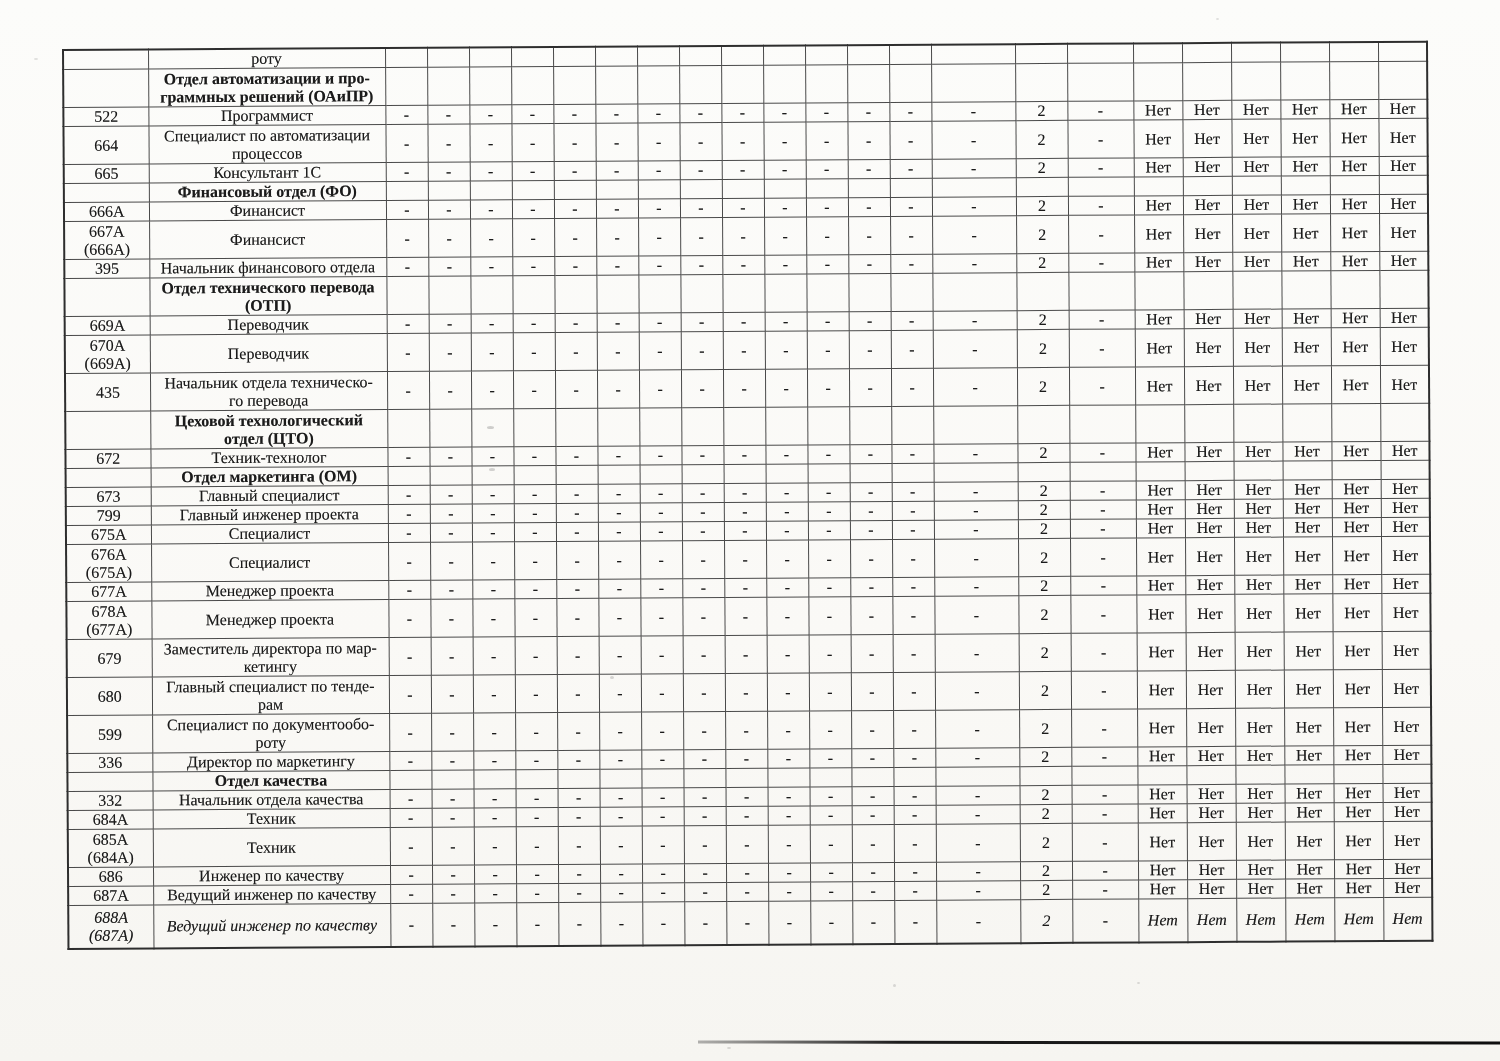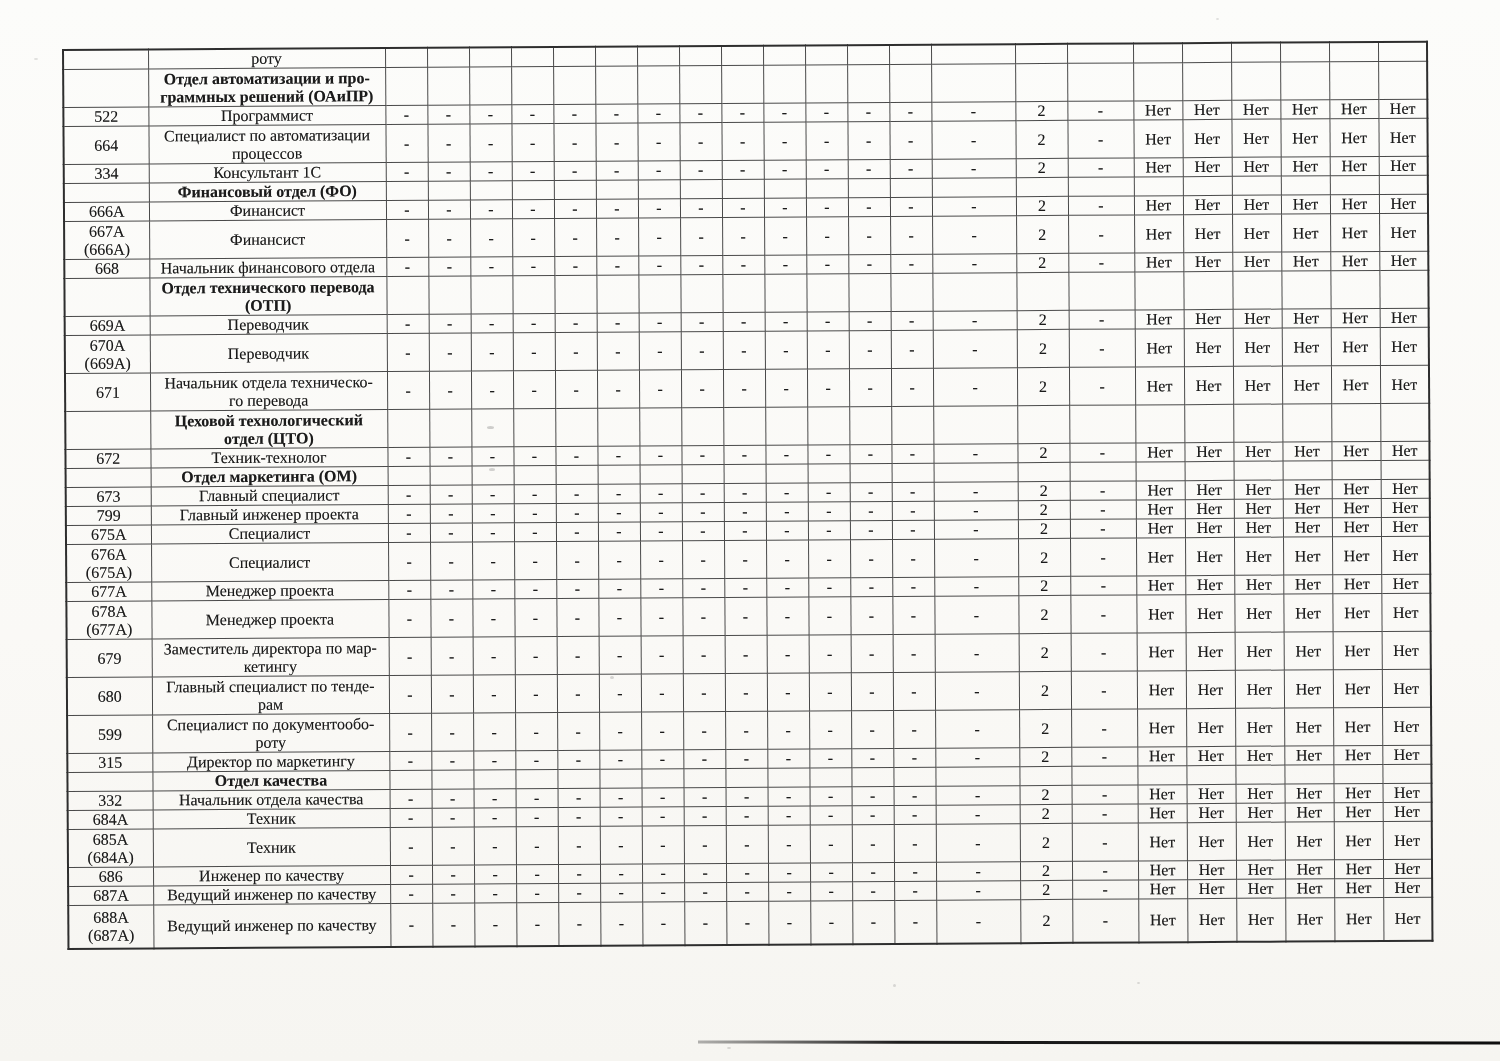--- a/index.html
+++ b/index.html
@@ -22,21 +22,21 @@
     padding:0 2px;
     text-align:center;vertical-align:middle;
     font-size:16px;line-height:18px;
     color:#1b1b1b;
     white-space:pre-line;
     overflow:hidden;
     text-shadow:0 0 0.5px rgba(20,20,20,0.45);
   }
   tr.r1 td{height:18px;}
   tr.r2 td{height:37px;}
-  tr.r-last td{height:42px;}
+  tr.r-last td{height:42px;font-style:italic;}
   td.c-name{font-size:15.5px;}
   td.c-name.dept{font-weight:bold;font-size:16px;}
   td.c-val{font-size:15px;color:#222;}
   td.c-net{font-size:15.5px;}
   
   .artifact{position:absolute;pointer-events:none;}
   .bottom-line{
     left:698px;top:1041px;width:802px;height:3px;
     background:linear-gradient(to right,rgba(45,45,45,.35) 0%,#1d1d1d 25%,#0e0e0e 100%);
     transform:rotate(0.08deg);
@@ -176,21 +176,21 @@
             <td class="c-val">2</td>
             <td class="c-val">-</td>
             <td class="c-val c-net">Нет</td>
             <td class="c-val c-net">Нет</td>
             <td class="c-val c-net">Нет</td>
             <td class="c-val c-net">Нет</td>
             <td class="c-val c-net">Нет</td>
             <td class="c-val c-net">Нет</td>
           </tr>
           <tr class="r1">
-            <td class="c-num">334</td>
+            <td class="c-num">665</td>
             <td class="c-name">Консультант 1С</td>
             <td class="c-val">-</td>
             <td class="c-val">-</td>
             <td class="c-val">-</td>
             <td class="c-val">-</td>
             <td class="c-val">-</td>
             <td class="c-val">-</td>
             <td class="c-val">-</td>
             <td class="c-val">-</td>
             <td class="c-val">-</td>
@@ -281,21 +281,21 @@
             <td class="c-val">2</td>
             <td class="c-val">-</td>
             <td class="c-val c-net">Нет</td>
             <td class="c-val c-net">Нет</td>
             <td class="c-val c-net">Нет</td>
             <td class="c-val c-net">Нет</td>
             <td class="c-val c-net">Нет</td>
             <td class="c-val c-net">Нет</td>
           </tr>
           <tr class="r1">
-            <td class="c-num">668</td>
+            <td class="c-num">395</td>
             <td class="c-name">Начальник финансового отдела</td>
             <td class="c-val">-</td>
             <td class="c-val">-</td>
             <td class="c-val">-</td>
             <td class="c-val">-</td>
             <td class="c-val">-</td>
             <td class="c-val">-</td>
             <td class="c-val">-</td>
             <td class="c-val">-</td>
             <td class="c-val">-</td>
@@ -387,21 +387,21 @@
             <td class="c-val">2</td>
             <td class="c-val">-</td>
             <td class="c-val c-net">Нет</td>
             <td class="c-val c-net">Нет</td>
             <td class="c-val c-net">Нет</td>
             <td class="c-val c-net">Нет</td>
             <td class="c-val c-net">Нет</td>
             <td class="c-val c-net">Нет</td>
           </tr>
           <tr class="r2">
-            <td class="c-num">671</td>
+            <td class="c-num">435</td>
             <td class="c-name">Начальник отдела техническо-
 го перевода</td>
             <td class="c-val">-</td>
             <td class="c-val">-</td>
             <td class="c-val">-</td>
             <td class="c-val">-</td>
             <td class="c-val">-</td>
             <td class="c-val">-</td>
             <td class="c-val">-</td>
             <td class="c-val">-</td>
@@ -732,21 +732,21 @@
             <td class="c-val">2</td>
             <td class="c-val">-</td>
             <td class="c-val c-net">Нет</td>
             <td class="c-val c-net">Нет</td>
             <td class="c-val c-net">Нет</td>
             <td class="c-val c-net">Нет</td>
             <td class="c-val c-net">Нет</td>
             <td class="c-val c-net">Нет</td>
           </tr>
           <tr class="r1">
-            <td class="c-num">315</td>
+            <td class="c-num">336</td>
             <td class="c-name">Директор по маркетингу</td>
             <td class="c-val">-</td>
             <td class="c-val">-</td>
             <td class="c-val">-</td>
             <td class="c-val">-</td>
             <td class="c-val">-</td>
             <td class="c-val">-</td>
             <td class="c-val">-</td>
             <td class="c-val">-</td>
             <td class="c-val">-</td>

